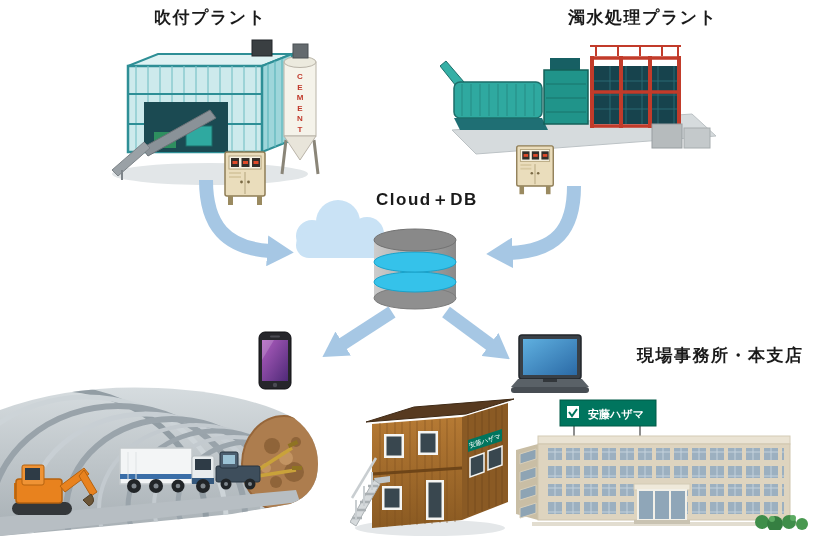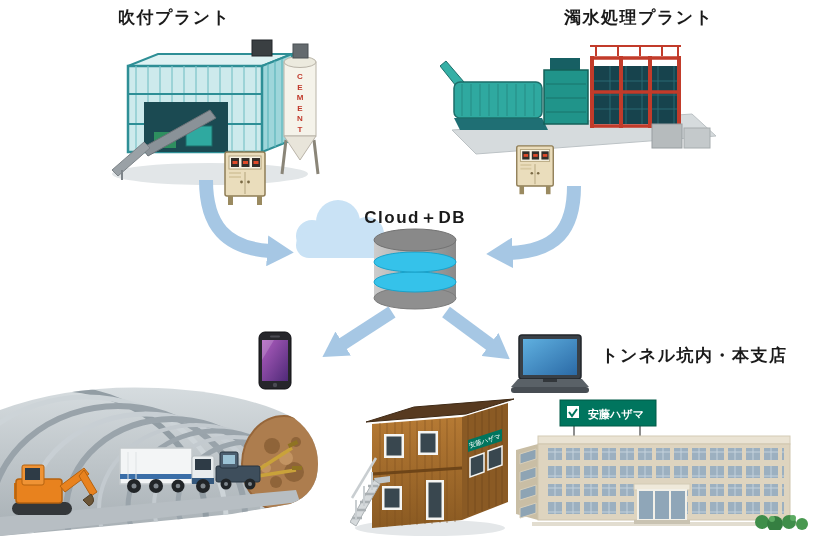--- a/index.html
+++ b/index.html
@@ -1,20 +1,20 @@
 <!DOCTYPE html>
 <html><head>
 <meta charset="utf-8">
 <style>
   * { margin:0; padding:0; box-sizing:border-box; }
   html,body { background:#ffffff; }
   body { font-family:"Liberation Sans","DejaVu Sans",sans-serif; }
   #canvas { position:relative; width:840px; height:536px; background:#ffffff; overflow:hidden; }
   .abs { position:absolute; }
-  .lbl { position:absolute; font-size:17px; font-weight:600; color:#1a1a1a; white-space:nowrap; letter-spacing:1.5px; }
+  .lbl { position:absolute; font-size:17px; font-weight:600; color:#1a1a1a; white-space:nowrap; letter-spacing:1.5px;margin-left:36px; }
   svg { display:block; }
 </style>
 </head>
 <body>
 
 <div id="canvas">
 
   <svg class="abs" style="left:0;top:380px" width="340" height="156" viewBox="0 0 340 156">
     <defs>
       <linearGradient id="tg" x1="0" y1="0" x2="0" y2="1">
@@ -320,17 +320,17 @@
         <path d="M0,0 L1.9,1.1 L0,2.2 Z" fill="#A6C7E4"></path>
       </marker>
     </defs>
     <path d="M206,180 C206,226 226,248 270,251" fill="none" stroke="#A6C7E4" stroke-width="14" marker-end="url(#ah)"></path>
     <path d="M574,186 C574,230 556,251 510,253" fill="none" stroke="#A6C7E4" stroke-width="14" marker-end="url(#ah)"></path>
     <path d="M392,312 L341,345" fill="none" stroke="#A6C7E4" stroke-width="13" marker-end="url(#ah)"></path>
     <path d="M446,312 L492,346" fill="none" stroke="#A6C7E4" stroke-width="13" marker-end="url(#ah)"></path>
   </svg>
 
   <div class="lbl" style="left:118px;top:6px">吹付プラント</div>
-  <div class="lbl" style="left:564px;top:6px">濁水処理プラント</div>
-  <div class="lbl" style="left:340px;top:206px;width:126px;text-align:right">Cloud＋DB</div>
-  <div class="lbl" style="left:601px;top:344px">トンネル坑内・本支店</div>
+  <div class="lbl" style="left:532px;top:6px">濁水処理プラント</div>
+  <div class="lbl" style="left:340px;top:188px;width:126px;text-align:left">Cloud＋DB</div>
+  <div class="lbl" style="left:601px;top:344px">現場事務所・本支店</div>
 
 </div>
 
 </body></html>

